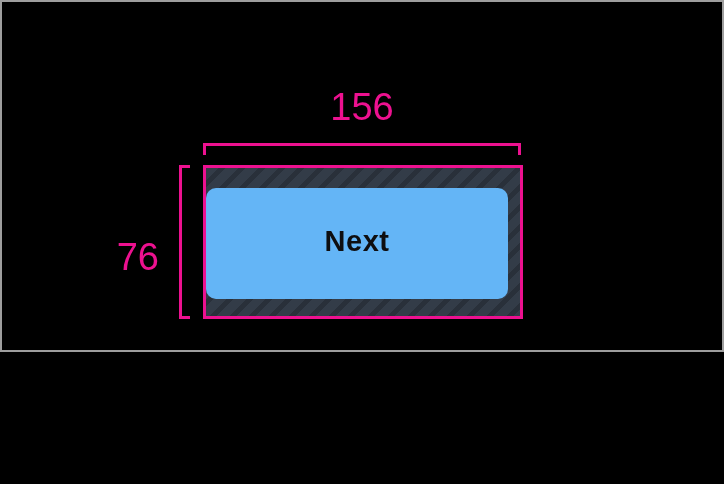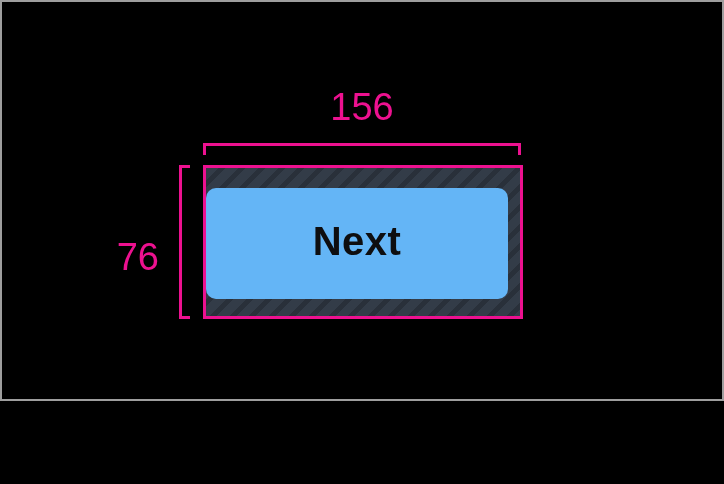--- a/index.html
+++ b/index.html
@@ -1,21 +1,21 @@
 <!DOCTYPE html>
 <html style="--measure-pink: #ED1190; --button-blue: #64B5F6; --button-text: #0E0E10; --hatch-base: #333C48; --hatch-stripe: #29303A; --canvas-black: #000000; --frame-gray: #9E9E9E;"><head>
 <meta charset="utf-8">
 <style>
   html, body { margin: 0; padding: 0; background: #000; }
   * { box-sizing: border-box; }
 
   .screen {
     position: relative;
     width: 724px;
-    height: 401px;
+    height: 352px;
     background: var(--canvas-black, #000);
     border: 2px solid var(--frame-gray, #9e9e9e);
     overflow: hidden;
     font-family: "Liberation Sans", sans-serif;
   }
 
   
   .dim-label {
     position: absolute;
     color: var(--measure-pink, #ED1190);
@@ -96,21 +96,21 @@
     position: absolute;
     left: 0;
     right: 12px;
     top: 20px;
     height: 111px;
     border: none;
     border-radius: 10px;
     background: var(--button-blue, #64B5F6);
     color: var(--button-text, #0E0E10);
     font-family: "Liberation Sans", sans-serif;
-    font-size: 40px;
+    font-size: 29px;
     font-weight: 600;
     letter-spacing: 0.5px;
     display: flex;
     align-items: center;
     justify-content: center;
     cursor: pointer;
     padding: 0 0 4px 0;
   }
 </style>
 </head>

